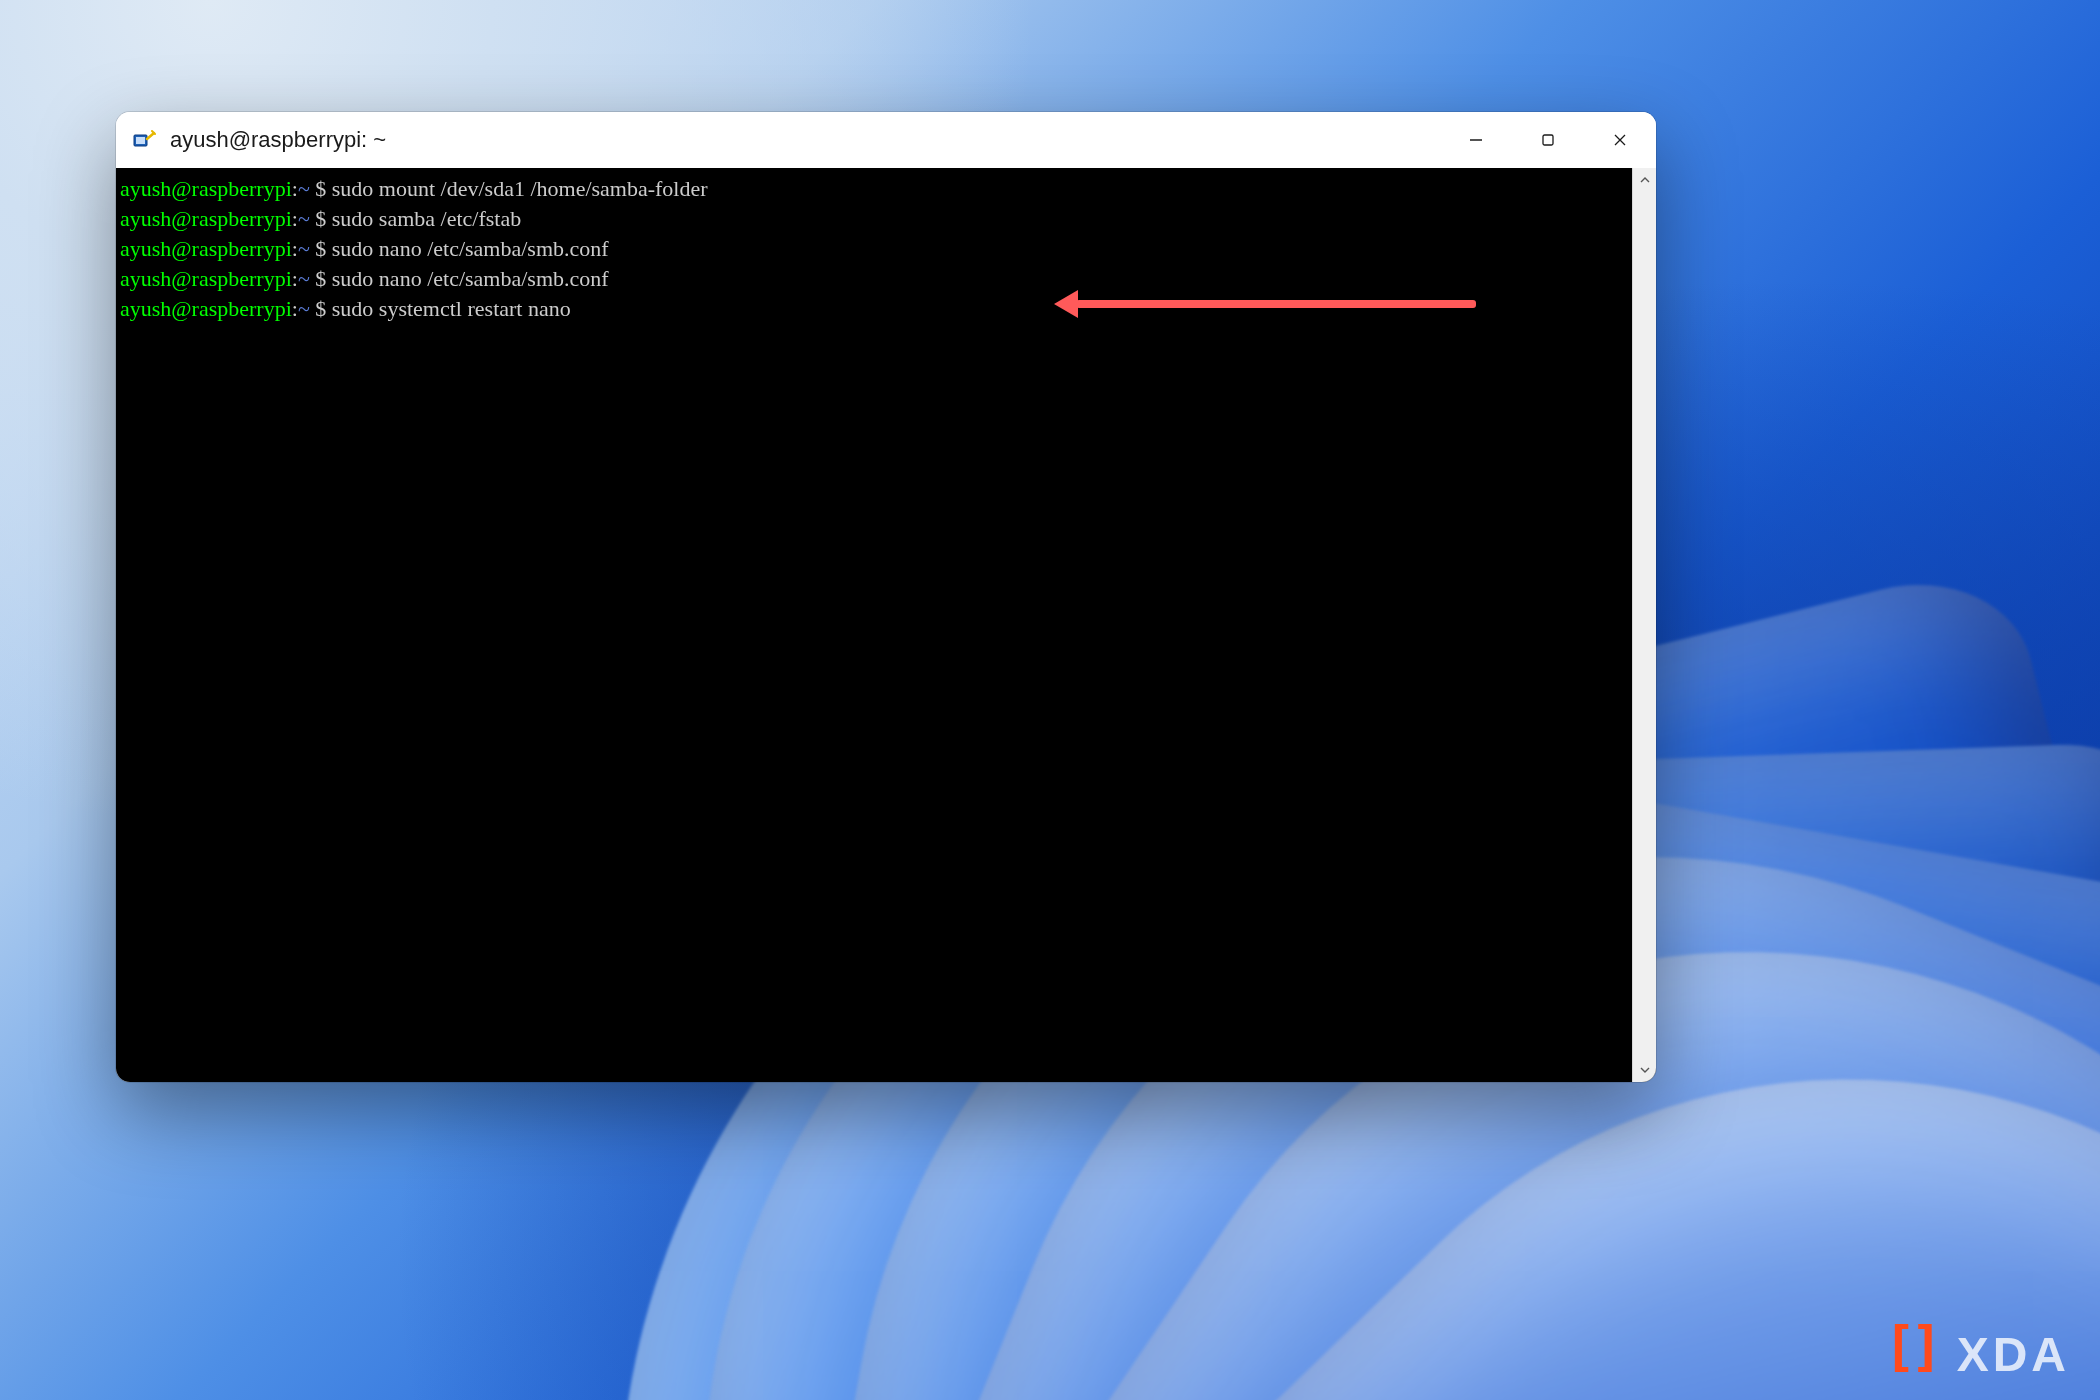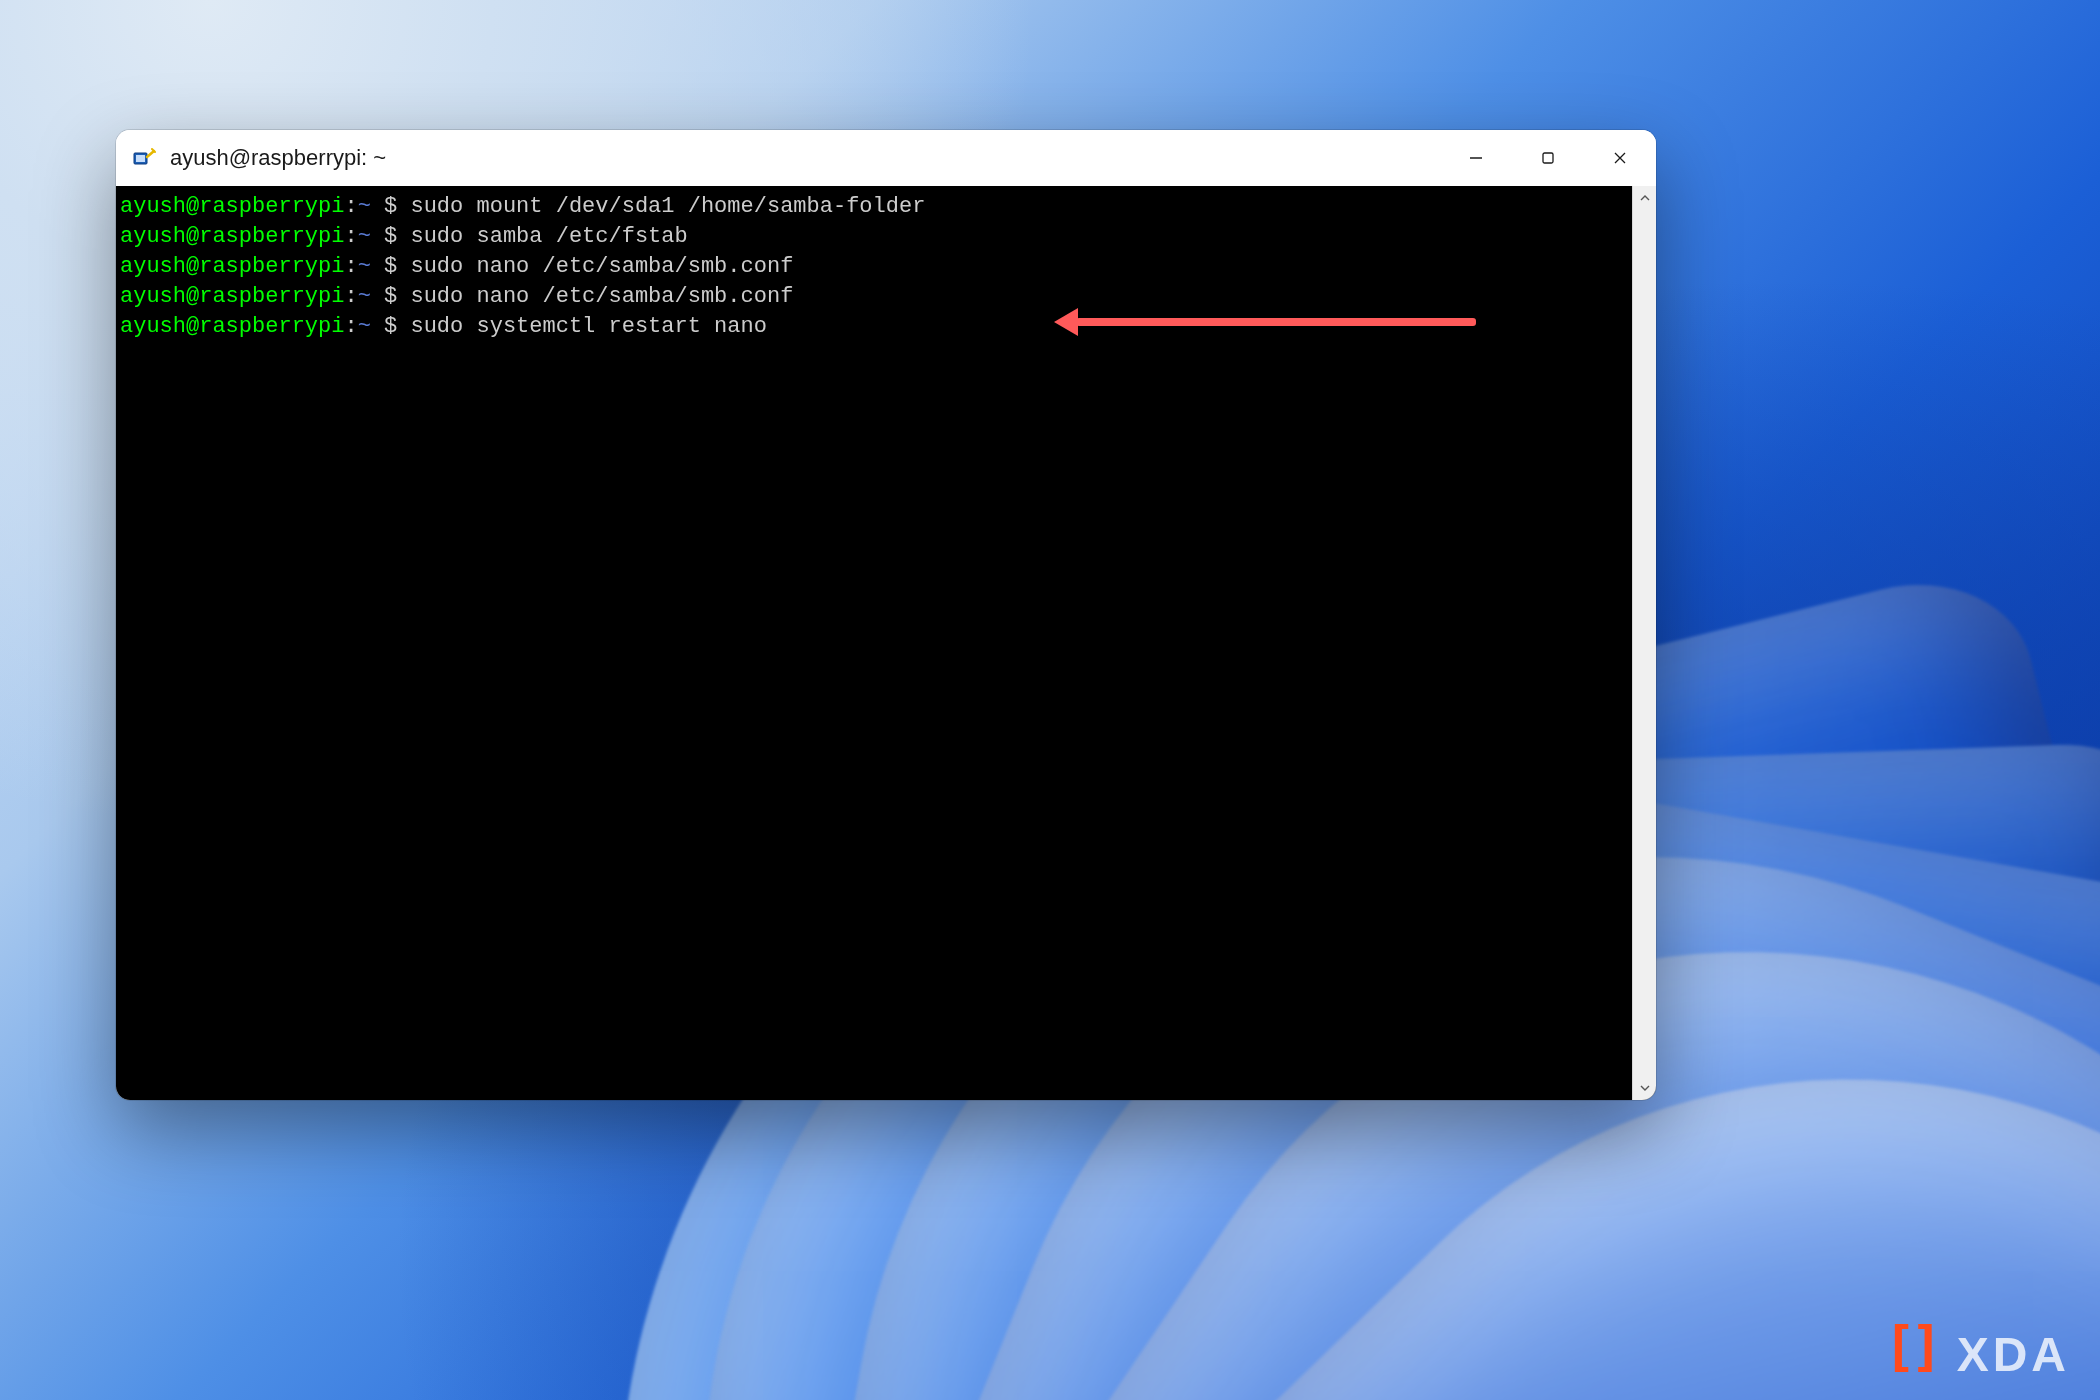--- a/index.html
+++ b/index.html
@@ -39,21 +39,21 @@
     background: linear-gradient(120deg,#a6ccfd 0%, #255fd2 55%, #042884 100%);
     transform: rotate(34deg); }
   .petal.p6 { width:1250px; height:1000px; right:80px; bottom:-1020px;
     background: linear-gradient(120deg,#b0d2ff 0%, #2159cd 58%, #032276 100%);
     transform: rotate(46deg); }
 
   
   .window {
     position: absolute;
     left: 116px;
-    top: 130px;
+    top: 112px;
     width: 1540px;
     height: 970px;
     background: #ffffff;
     border-radius: 14px;
     box-shadow: 0 30px 80px rgba(0,0,0,0.40), 0 0 0 1px rgba(0,0,0,0.12);
     display: flex;
     flex-direction: column;
     overflow: hidden;
   }
   .titlebar {
@@ -71,21 +71,21 @@
     width: 72px; height:100%;
     display:flex; align-items:center; justify-content:center;
     color:#1a1a1a;
   }
 
   .term-body {
     position: relative;
     flex:1;
     background:#000000;
     color:#cccccc;
-    font-family: Liberation Mono, monospace;
+    font-family: Liberation Serif, serif;
     font-size: 22px;
     line-height: 30px;
     padding: 6px 0 0 4px;
     overflow:hidden;
   }
   .term-line { white-space: pre; }
   .c-user { color:#00ff00; }
   .c-host { color:#00ff00; }
   .c-at   { color:#00ff00; }
   .c-colon{ color:#cccccc; }

